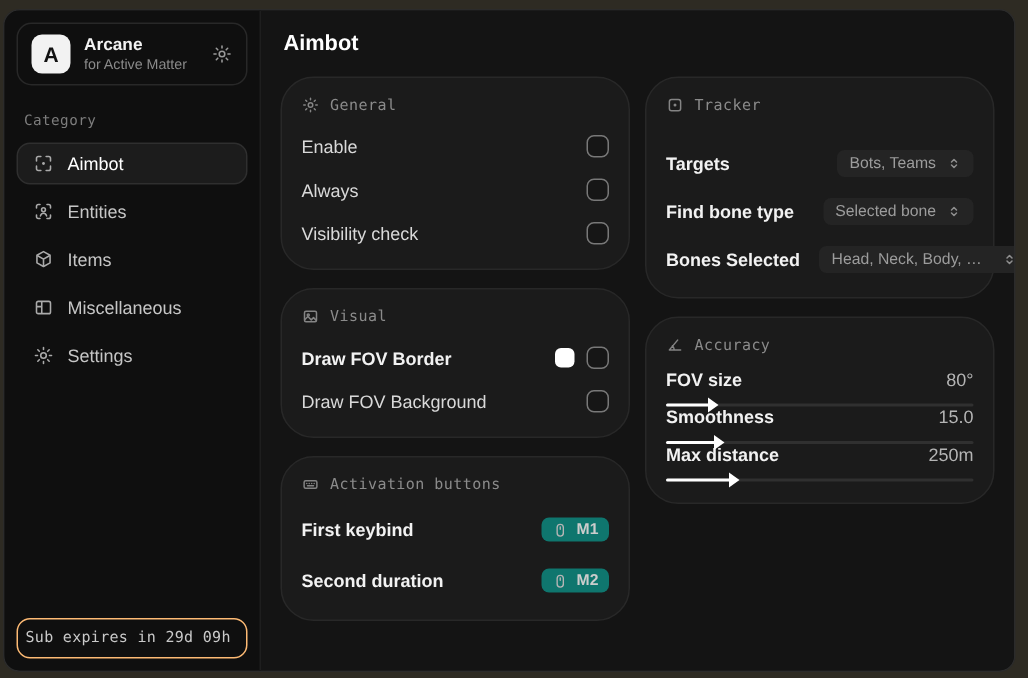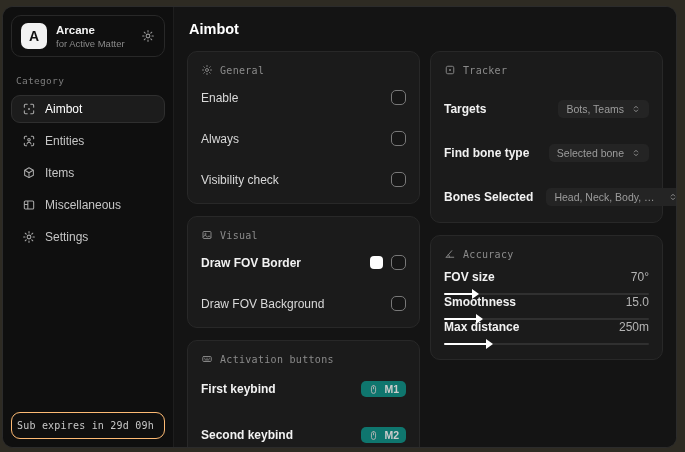--- a/index.html
+++ b/index.html
@@ -34,28 +34,28 @@
   .sidebar-footer { margin:auto 8px 8px; border:1px solid #fdba74; border-radius:9px; padding:7px 5px; }
   .sub-line { font-family:"DejaVu Sans Mono", monospace; font-size:10px; color:#c9c9c9; letter-spacing:.2px; white-space:nowrap; }
   .session-line { font-size:9.5px; font-weight:700; color:#cfcfcf; margin-top:4px; }
 
   
   .main { flex:1; padding:12px 13px 12px 13px; background:#141414; min-width:0; }
   .page-title { font-size:14.5px; font-weight:700; color:#ffffff; margin:2px 0 14px 2px; }
   .columns { display:flex; gap:10px; align-items:flex-start; }
   .col { flex:1; min-width:0; }
 
-  .card { background:#1b1b1b; border:1px solid #282828; border-radius:10px;
+  .card { background:#1b1b1b; border:1px solid #282828; border-radius:22px;
     padding:11px 13px 12px; margin-bottom:12px; }
   .card-title { display:flex; align-items:center; gap:7px; color:#8b8b8b;
     font-family:"DejaVu Sans Mono", monospace; font-size:10px; letter-spacing:.3px; margin:1px 0 10px; }
   .card-title .icon { display:flex; color:#848484; }
 
   .row { display:flex; align-items:center; justify-content:space-between; min-height:23px;gap:13px; }
-  .row + .row { margin-top:18px; }
+  .row + .row { margin-top:6px; }
   .row-label { font-size:12px; color:#d9d9d9; white-space:nowrap; }
   .row-label.strong { font-weight:700; color:#f2f2f2; }
   .row-right { display:flex; align-items:center; gap:8px; }
 
   .checkbox { width:15px; height:15px; border:1.5px solid #787878; border-radius:5px;
     background:#161616; cursor:pointer; flex-shrink:0; }
   .swatch { width:13px; height:13px; border-radius:4px; cursor:pointer; flex-shrink:0; }
 
   .keypill { display:flex; align-items:center; gap:5px; background:#0f766e; border-radius:5px;
     padding:2px 7px; color:#cccccc; font-size:10.5px; font-weight:600; cursor:pointer; }
@@ -230,21 +230,21 @@
               <span class="icon">
                 <svg width="11" height="11" viewBox="0 0 24 24" fill="none" stroke="currentColor" stroke-width="2" stroke-linecap="round">
                   <rect x="7.5" y="3.5" width="9" height="17" rx="4.5"></rect>
                   <path d="M12 7v3.5"></path>
                 </svg>
               </span>
               <span>M1</span>
             </span>
           </div>
           <div class="row act-row">
-            <span class="row-label strong">Second keybind</span>
+            <span class="row-label strong">Second duration</span>
             <span class="keypill">
               <span class="icon">
                 <svg width="11" height="11" viewBox="0 0 24 24" fill="none" stroke="currentColor" stroke-width="2" stroke-linecap="round">
                   <rect x="7.5" y="3.5" width="9" height="17" rx="4.5"></rect>
                   <path d="M12 7v3.5"></path>
                 </svg>
               </span>
               <span>M2</span>
             </span>
           </div>
@@ -304,21 +304,21 @@
               <svg width="12" height="12" viewBox="0 0 24 24" fill="none" stroke="currentColor" stroke-width="2" stroke-linecap="round">
                 <path d="M4.5 18.5h15M4.5 18.5L15.5 5.5M11 18.5a8 8 0 0 0-2.4-5.6"></path>
               </svg>
             </span>
             <span>Accuracy</span>
           </div>
 
           <div class="slider-group">
             <div class="slider-head">
               <span class="row-label strong">FOV size</span>
-              <span class="slider-value">70°</span>
+              <span class="slider-value">80°</span>
             </div>
             <div class="track">
               <div class="fill" style="width: 14%;"></div>
             </div>
           </div>
 
           <div class="slider-group">
             <div class="slider-head">
               <span class="row-label strong">Smoothness</span>
               <span class="slider-value">15.0</span>

